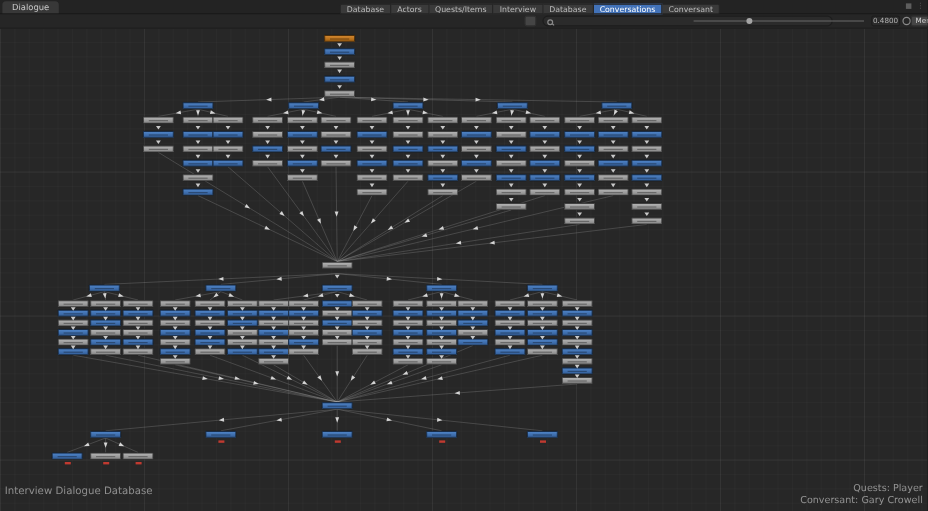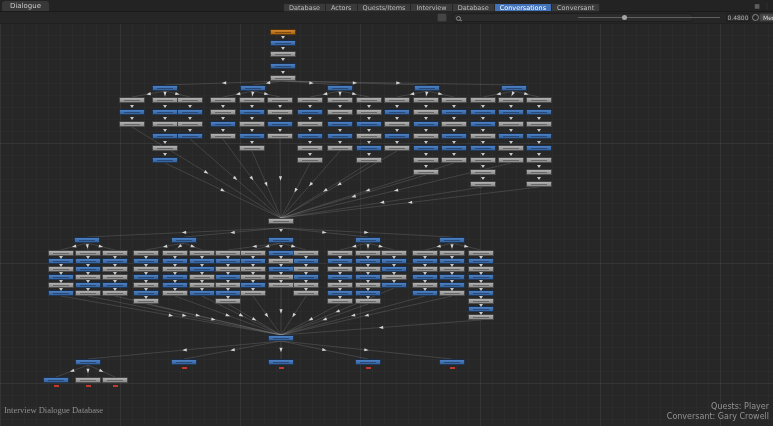--- a/index.html
+++ b/index.html
@@ -60,21 +60,21 @@
         border:1px solid rgba(0,0,0,.55);z-index:5;}
   .node:after{content:"";position:absolute;left:4px;right:4px;top:2px;height:1px;
               background:rgba(0,0,0,.32);}
   .n-o{background:linear-gradient(#d1862f,#a96410);}
   .n-b{background:linear-gradient(#4d82c4,#35619e);}
   .n-g{background:linear-gradient(#b2b2b2,#8b8b8b);}
   .stackarrow{position:absolute;width:0;height:0;border-left:2px solid transparent;
               border-right:2px solid transparent;border-top:3px solid rgba(255,255,255,.75);z-index:6;}
   .redmark{position:absolute;width:5px;height:2px;background:#c03a30;z-index:6;}
   
-  .dbname{position:absolute;left:4px;top:405px;color:#8f8f8f;font-size:8.5px;z-index:20;font-family:Liberation Serif, serif;}
+  .dbname{position:absolute;left:4px;top:405px;color:#8f8f8f;font-size:8.5px;z-index:20;}
   .actorinfo{position:absolute;right:4px;top:402px;color:#939393;font-size:8px;text-align:right;
              line-height:9.5px;z-index:20;}
 </style>
 </head>
 <body>
 
 <div class="canvas"></div>
 
 <div class="graphlayer" id="graphlayer">
     <svg width="773" height="426" class="edges">

